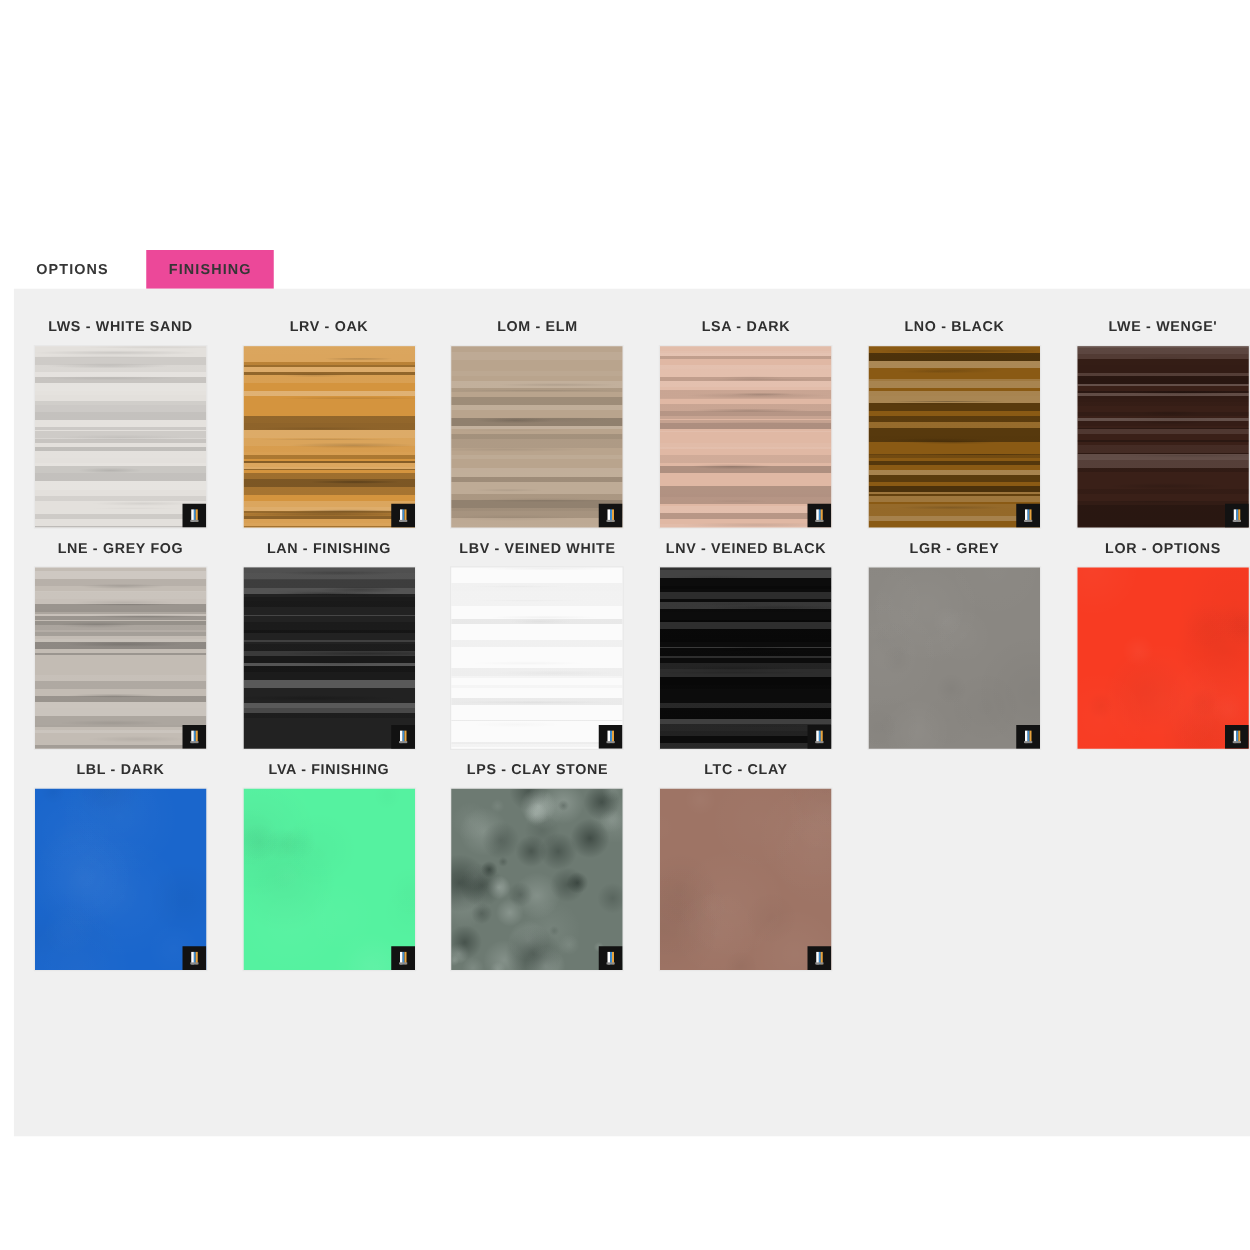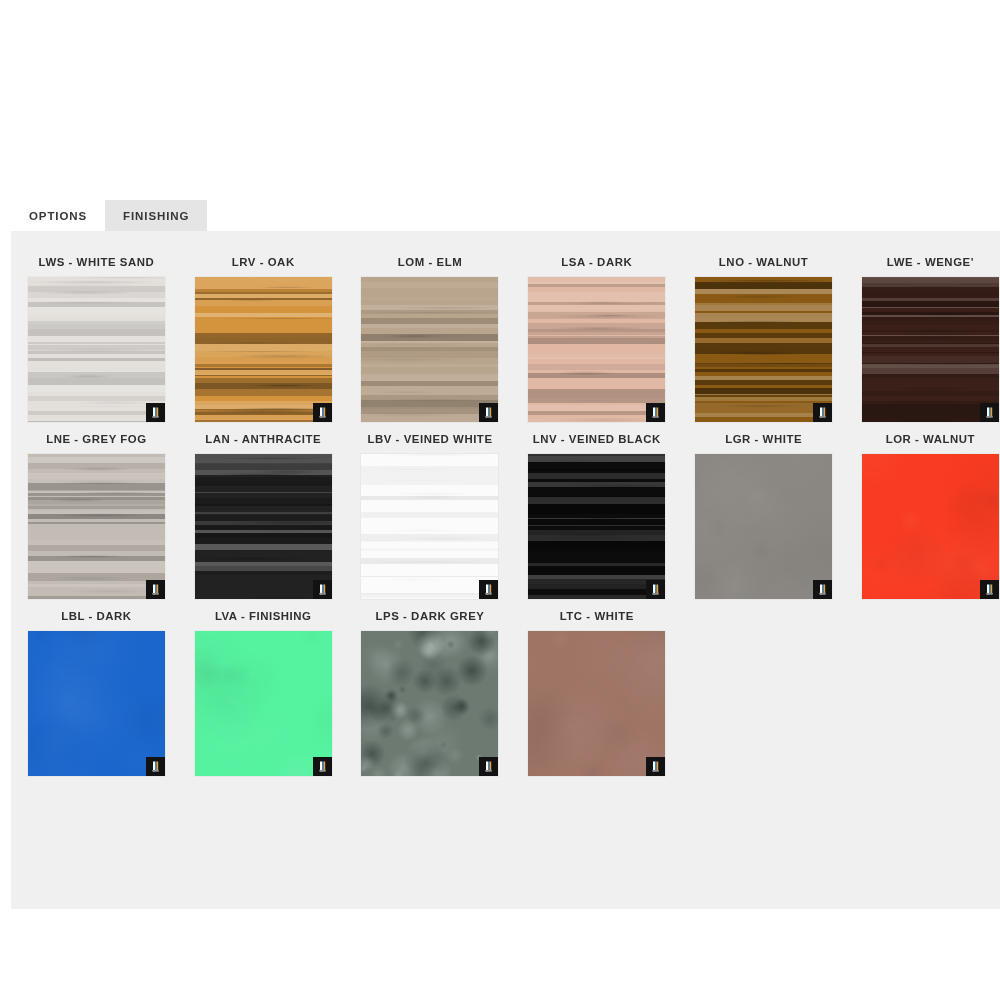--- a/index.html
+++ b/index.html
@@ -38,21 +38,21 @@
     font-size: 11.5px;
     font-weight: bold;
     letter-spacing: 0.9px;
     color: #363636;
     background: transparent;
     border: none;
     cursor: pointer;
     white-space: nowrap;
     font-family: "Liberation Sans", sans-serif;
   }
-  .tab.active { background: #e5e5e5; }
+  .tab.active { background: #ec4899; margin-left: 12px; }
 
   
   .panel {
     position: absolute;
     left: 0; top: 231px;
     width: 1000px; height: 678px;
     background: #f0f0f0;
     padding: 14px 0 0 0;
   }
 
@@ -170,21 +170,21 @@
               <svg width="11" height="11" viewBox="0 0 11 11" aria-hidden="true">
                 <rect x="3" y="0.5" width="2.1" height="10" fill="#ffffff"></rect>
                 <rect x="5.1" y="0.5" width="1.5" height="10" fill="#3d8fd4"></rect>
                 <rect x="6.6" y="0.5" width="1.6" height="10" fill="#e8a33d"></rect>
                 <rect x="2.2" y="8.9" width="6.6" height="1.6" fill="#8d8d8d"></rect>
               </svg>
             </div>
           </div>
         </div>
         <div class="cell">
-          <div class="cell-label">LNO - WALNUT</div>
+          <div class="cell-label">LNO - BLACK</div>
           <div class="swatch" style="background-color: rgb(138, 90, 20);">
             <div class="tex" style="background-image: radial-gradient(23% 1.16% at 39% 13.9%, rgba(0, 0, 0, 0.086) 0%, rgba(0, 0, 0, 0) 100%), radial-gradient(34% 0.45% at 46% 30.5%, rgba(0, 0, 0, 0.255) 0%, rgba(0, 0, 0, 0) 100%), radial-gradient(50% 0.9% at 54% 2.6%, rgba(0, 0, 0, 0.27) 0%, rgba(0, 0, 0, 0) 100%), radial-gradient(27% 1.59% at 52% 13.4%, rgba(0, 0, 0, 0.09) 0%, rgba(0, 0, 0, 0) 100%), radial-gradient(36% 0.56% at 33% 31.8%, rgba(0, 0, 0, 0.094) 0%, rgba(0, 0, 0, 0) 100%), radial-gradient(32% 1.12% at 48% 89%, rgba(0, 0, 0, 0.137) 0%, rgba(0, 0, 0, 0) 100%), radial-gradient(27% 0.93% at 50% 53.1%, rgba(0, 0, 0, 0.176) 0%, rgba(0, 0, 0, 0) 100%), radial-gradient(40% 0.42% at 68% 59.6%, rgba(0, 0, 0, 0.25) 0%, rgba(0, 0, 0, 0) 100%), radial-gradient(35% 1.43% at 40% 52.1%, rgba(0, 0, 0, 0.13) 0%, rgba(0, 0, 0, 0) 100%), linear-gradient(rgba(0, 0, 0, 0) 0%, rgba(0, 0, 0, 0) 3.79%, rgba(0, 0, 0, 0.44) 3.79%, rgba(0, 0, 0, 0.44) 4.78%, rgba(0, 0, 0, 0.447) 4.78%, rgba(0, 0, 0, 0.447) 7.99%, rgba(255, 255, 255, 0.28) 7.99%, rgba(255, 255, 255, 0.28) 11.85%, rgba(0, 0, 0, 0) 11.85%, rgba(0, 0, 0, 0) 14.21%, rgba(0, 0, 0, 0) 14.21%, rgba(0, 0, 0, 0) 16.62%, rgba(0, 0, 0, 0) 16.62%, rgba(0, 0, 0, 0) 18.07%, rgba(255, 255, 255, 0.19) 18.07%, rgba(255, 255, 255, 0.19) 19%, rgba(255, 255, 255, 0.255) 19%, rgba(255, 255, 255, 0.255) 23.29%, rgba(0, 0, 0, 0) 23.29%, rgba(0, 0, 0, 0) 24.77%, rgba(255, 255, 255, 0.255) 24.77%, rgba(255, 255, 255, 0.255) 27.33%, rgba(255, 255, 255, 0.267) 27.33%, rgba(255, 255, 255, 0.267) 31.27%, rgba(0, 0, 0, 0.357) 31.27%, rgba(0, 0, 0, 0.357) 35.91%, rgba(0, 0, 0, 0) 35.91%, rgba(0, 0, 0, 0) 38.47%, rgba(0, 0, 0, 0.34) 38.47%, rgba(0, 0, 0, 0.34) 41.83%, rgba(255, 255, 255, 0.1) 41.83%, rgba(255, 255, 255, 0.1) 45.25%, rgba(0, 0, 0, 0.37) 45.25%, rgba(0, 0, 0, 0.37) 49.55%, rgba(0, 0, 0, 0.376) 49.55%, rgba(0, 0, 0, 0.376) 52.93%, rgba(0, 0, 0, 0) 52.93%, rgba(0, 0, 0, 0) 55.65%, rgba(0, 0, 0, 0) 55.65%, rgba(0, 0, 0, 0) 57.68%, rgba(0, 0, 0, 0) 57.68%, rgba(0, 0, 0, 0) 59.24%, rgba(0, 0, 0, 0.267) 59.24%, rgba(0, 0, 0, 0.267) 60.27%, rgba(0, 0, 0, 0.173) 60.27%, rgba(0, 0, 0, 0.173) 61.86%, rgba(0, 0, 0, 0) 61.86%, rgba(0, 0, 0, 0) 63.18%, rgba(0, 0, 0, 0.392) 63.18%, rgba(0, 0, 0, 0.392) 65.57%, rgba(0, 0, 0, 0) 65.57%, rgba(0, 0, 0, 0) 68.3%, rgba(255, 255, 255, 0.247) 68.3%, rgba(255, 255, 255, 0.247) 70.99%, rgba(0, 0, 0, 0.35) 70.99%, rgba(0, 0, 0, 0.35) 74.76%, rgba(0, 0, 0, 0) 74.76%, rgba(0, 0, 0, 0) 76.85%, rgba(0, 0, 0, 0.46) 76.85%, rgba(0, 0, 0, 0.46) 80.68%, rgba(255, 255, 255, 0.173) 80.68%, rgba(255, 255, 255, 0.173) 81.63%, rgba(0, 0, 0, 0.27) 81.63%, rgba(0, 0, 0, 0.27) 82.68%, rgba(255, 255, 255, 0.176) 82.68%, rgba(255, 255, 255, 0.176) 85.68%, rgba(0, 0, 0, 0) 85.68%, rgba(0, 0, 0, 0) 87.05%, rgba(255, 255, 255, 0.094) 87.05%, rgba(255, 255, 255, 0.094) 89.34%, rgba(255, 255, 255, 0.09) 89.34%, rgba(255, 255, 255, 0.09) 93.69%, rgba(255, 255, 255, 0.24) 93.69%, rgba(255, 255, 255, 0.24) 96.58%, rgba(0, 0, 0, 0) 96.58%, rgba(0, 0, 0, 0) 100%); background-size: 100% 100%;"></div>
             <div class="badge" style="background: rgb(18, 18, 18);">
               <svg width="11" height="11" viewBox="0 0 11 11" aria-hidden="true">
                 <rect x="3" y="0.5" width="2.1" height="10" fill="#ffffff"></rect>
                 <rect x="5.1" y="0.5" width="1.5" height="10" fill="#3d8fd4"></rect>
                 <rect x="6.6" y="0.5" width="1.6" height="10" fill="#e8a33d"></rect>
                 <rect x="2.2" y="8.9" width="6.6" height="1.6" fill="#8d8d8d"></rect>
               </svg>
             </div>
@@ -212,21 +212,21 @@
               <svg width="11" height="11" viewBox="0 0 11 11" aria-hidden="true">
                 <rect x="3" y="0.5" width="2.1" height="10" fill="#ffffff"></rect>
                 <rect x="5.1" y="0.5" width="1.5" height="10" fill="#3d8fd4"></rect>
                 <rect x="6.6" y="0.5" width="1.6" height="10" fill="#e8a33d"></rect>
                 <rect x="2.2" y="8.9" width="6.6" height="1.6" fill="#8d8d8d"></rect>
               </svg>
             </div>
           </div>
         </div>
         <div class="cell">
-          <div class="cell-label">LAN - ANTHRACITE</div>
+          <div class="cell-label">LAN - FINISHING</div>
           <div class="swatch" style="background-color: rgb(34, 34, 34);">
             <div class="tex" style="background-image: radial-gradient(30% 0.4% at 61% 99.1%, rgba(0, 0, 0, 0.192) 0%, rgba(0, 0, 0, 0) 100%), radial-gradient(31% 1.32% at 71% 15.5%, rgba(0, 0, 0, 0.14) 0%, rgba(0, 0, 0, 0) 100%), radial-gradient(30% 0.97% at 48% 14.4%, rgba(0, 0, 0, 0.23) 0%, rgba(0, 0, 0, 0) 100%), radial-gradient(51% 1.63% at 40% 72.1%, rgba(0, 0, 0, 0.2) 0%, rgba(0, 0, 0, 0) 100%), radial-gradient(52% 1.32% at 72% 47.5%, rgba(0, 0, 0, 0.24) 0%, rgba(0, 0, 0, 0) 100%), radial-gradient(36% 1.28% at 55% 3.1%, rgba(0, 0, 0, 0.17) 0%, rgba(0, 0, 0, 0) 100%), radial-gradient(37% 1.74% at 47% 13.7%, rgba(0, 0, 0, 0.086) 0%, rgba(0, 0, 0, 0) 100%), radial-gradient(24% 1.67% at 68% 12.3%, rgba(0, 0, 0, 0.21) 0%, rgba(0, 0, 0, 0) 100%), radial-gradient(29% 0.92% at 57% 53%, rgba(0, 0, 0, 0.086) 0%, rgba(0, 0, 0, 0) 100%), linear-gradient(rgba(255, 255, 255, 0.208) 0%, rgba(255, 255, 255, 0.208) 3.17%, rgba(255, 255, 255, 0.22) 3.17%, rgba(255, 255, 255, 0.22) 6.35%, rgba(255, 255, 255, 0.145) 6.35%, rgba(255, 255, 255, 0.145) 7.09%, rgba(255, 255, 255, 0.12) 7.09%, rgba(255, 255, 255, 0.12) 11.04%, rgba(255, 255, 255, 0.227) 11.04%, rgba(255, 255, 255, 0.227) 14.79%, rgba(0, 0, 0, 0) 14.79%, rgba(0, 0, 0, 0) 16%, rgba(0, 0, 0, 0.22) 16%, rgba(0, 0, 0, 0.22) 18.72%, rgba(0, 0, 0, 0.25) 18.72%, rgba(0, 0, 0, 0.25) 21.75%, rgba(0, 0, 0, 0) 21.75%, rgba(0, 0, 0, 0) 26.12%, rgba(255, 255, 255, 0.165) 26.12%, rgba(255, 255, 255, 0.165) 26.76%, rgba(0, 0, 0, 0) 26.76%, rgba(0, 0, 0, 0) 30.14%, rgba(0, 0, 0, 0.204) 30.14%, rgba(0, 0, 0, 0.204) 34.7%, rgba(0, 0, 0, 0.373) 34.7%, rgba(0, 0, 0, 0.373) 36.01%, rgba(0, 0, 0, 0) 36.01%, rgba(0, 0, 0, 0) 37.72%, rgba(0, 0, 0, 0) 37.72%, rgba(0, 0, 0, 0) 39.8%, rgba(255, 255, 255, 0.137) 39.8%, rgba(255, 255, 255, 0.137) 41.21%, rgba(0, 0, 0, 0) 41.21%, rgba(0, 0, 0, 0) 42.39%, rgba(0, 0, 0, 0.165) 42.39%, rgba(0, 0, 0, 0.165) 45.93%, rgba(255, 255, 255, 0.11) 45.93%, rgba(255, 255, 255, 0.11) 48.69%, rgba(0, 0, 0, 0.27) 48.69%, rgba(0, 0, 0, 0.27) 52.45%, rgba(255, 255, 255, 0.23) 52.45%, rgba(255, 255, 255, 0.23) 54.49%, rgba(0, 0, 0, 0.345) 54.49%, rgba(0, 0, 0, 0.345) 57.81%, rgba(0, 0, 0, 0.21) 57.81%, rgba(0, 0, 0, 0.21) 62.31%, rgba(255, 255, 255, 0.25) 62.31%, rgba(255, 255, 255, 0.25) 66.49%, rgba(0, 0, 0, 0) 66.49%, rgba(0, 0, 0, 0) 69.87%, rgba(0, 0, 0, 0) 69.87%, rgba(0, 0, 0, 0) 72.2%, rgba(0, 0, 0, 0) 72.2%, rgba(0, 0, 0, 0) 74.69%, rgba(255, 255, 255, 0.25) 74.69%, rgba(255, 255, 255, 0.25) 77.28%, rgba(255, 255, 255, 0.173) 77.28%, rgba(255, 255, 255, 0.173) 80.37%, rgba(0, 0, 0, 0.14) 80.37%, rgba(0, 0, 0, 0.14) 83.17%, rgba(0, 0, 0, 0) 83.17%, rgba(0, 0, 0, 0) 87.21%, rgba(0, 0, 0, 0) 87.21%, rgba(0, 0, 0, 0) 90.15%, rgba(0, 0, 0, 0) 90.15%, rgba(0, 0, 0, 0) 91.63%, rgba(0, 0, 0, 0) 91.63%, rgba(0, 0, 0, 0) 92.74%, rgba(0, 0, 0, 0) 92.74%, rgba(0, 0, 0, 0) 96.68%, rgba(0, 0, 0, 0) 96.68%, rgba(0, 0, 0, 0) 100%); background-size: 100% 100%;"></div>
             <div class="badge" style="background: rgb(18, 18, 18);">
               <svg width="11" height="11" viewBox="0 0 11 11" aria-hidden="true">
                 <rect x="3" y="0.5" width="2.1" height="10" fill="#ffffff"></rect>
                 <rect x="5.1" y="0.5" width="1.5" height="10" fill="#3d8fd4"></rect>
                 <rect x="6.6" y="0.5" width="1.6" height="10" fill="#e8a33d"></rect>
                 <rect x="2.2" y="8.9" width="6.6" height="1.6" fill="#8d8d8d"></rect>
               </svg>
             </div>
@@ -254,35 +254,35 @@
               <svg width="11" height="11" viewBox="0 0 11 11" aria-hidden="true">
                 <rect x="3" y="0.5" width="2.1" height="10" fill="#ffffff"></rect>
                 <rect x="5.1" y="0.5" width="1.5" height="10" fill="#3d8fd4"></rect>
                 <rect x="6.6" y="0.5" width="1.6" height="10" fill="#e8a33d"></rect>
                 <rect x="2.2" y="8.9" width="6.6" height="1.6" fill="#8d8d8d"></rect>
               </svg>
             </div>
           </div>
         </div>
         <div class="cell">
-          <div class="cell-label">LGR - WHITE</div>
+          <div class="cell-label">LGR - GREY</div>
           <div class="swatch" style="background-color: rgb(138, 135, 130);">
             <div class="tex" style="background-image: radial-gradient(27.6px at 46.4% 84.1%, rgba(0, 0, 0, 0.01) 0%, rgba(0, 0, 0, 0) 100%), radial-gradient(17.8px at 5.3% 88.2%, rgba(0, 0, 0, 0.016) 0%, rgba(0, 0, 0, 0) 100%), radial-gradient(44.7px at 33.1% 22.3%, rgba(255, 255, 255, 0.04) 0%, rgba(0, 0, 0, 0) 100%), radial-gradient(47.2px at 8.8% 48.2%, rgba(255, 255, 255, 0.027) 0%, rgba(0, 0, 0, 0) 100%), radial-gradient(27.5px at 27.9% 90.6%, rgba(255, 255, 255, 0.04) 0%, rgba(0, 0, 0, 0) 100%), radial-gradient(23.9px at 55.2% 37.7%, rgba(255, 255, 255, 0.024) 0%, rgba(0, 0, 0, 0) 100%), radial-gradient(40.5px at 8.2% 19.1%, rgba(255, 255, 255, 0.016) 0%, rgba(0, 0, 0, 0) 100%), radial-gradient(27.8px at 12.5% 87.1%, rgba(0, 0, 0, 0.016) 0%, rgba(0, 0, 0, 0) 100%), radial-gradient(47.4px at 96.2% 68.9%, rgba(0, 0, 0, 0.035) 0%, rgba(0, 0, 0, 0) 100%), radial-gradient(44px at 74% 1.7%, rgba(255, 255, 255, 0.016) 0%, rgba(0, 0, 0, 0) 100%), radial-gradient(12.5px at 16.6% 51.1%, rgba(0, 0, 0, 0.027) 0%, rgba(0, 0, 0, 0) 100%), radial-gradient(12.5px at 45.7% 29.5%, rgba(255, 255, 255, 0.03) 0%, rgba(0, 0, 0, 0) 100%), radial-gradient(30px at 68.2% 77%, rgba(0, 0, 0, 0.024) 0%, rgba(0, 0, 0, 0) 100%), radial-gradient(12.5px at 48.3% 67%, rgba(0, 0, 0, 0.04) 0%, rgba(0, 0, 0, 0) 100%), radial-gradient(20.2px at 14.4% 40.2%, rgba(0, 0, 0, 0.01) 0%, rgba(0, 0, 0, 0) 100%), radial-gradient(17.9px at 41.4% 43.6%, rgba(255, 255, 255, 0.01) 0%, rgba(0, 0, 0, 0) 100%);"></div>
             <div class="badge" style="background: rgb(18, 18, 18);">
               <svg width="11" height="11" viewBox="0 0 11 11" aria-hidden="true">
                 <rect x="3" y="0.5" width="2.1" height="10" fill="#ffffff"></rect>
                 <rect x="5.1" y="0.5" width="1.5" height="10" fill="#3d8fd4"></rect>
                 <rect x="6.6" y="0.5" width="1.6" height="10" fill="#e8a33d"></rect>
                 <rect x="2.2" y="8.9" width="6.6" height="1.6" fill="#8d8d8d"></rect>
               </svg>
             </div>
           </div>
         </div>
         <div class="cell">
-          <div class="cell-label">LOR - WALNUT</div>
+          <div class="cell-label">LOR - OPTIONS</div>
           <div class="swatch" style="background-color: rgb(248, 59, 34);">
             <div class="tex" style="background-image: radial-gradient(23.2px at 74.8% 32.7%, rgba(0, 0, 0, 0.027) 0%, rgba(0, 0, 0, 0) 100%), radial-gradient(39.4px at 12.5% 83.2%, rgba(255, 255, 255, 0.02) 0%, rgba(0, 0, 0, 0) 100%), radial-gradient(46.3px at 91.2% 19%, rgba(0, 0, 0, 0.024) 0%, rgba(0, 0, 0, 0) 100%), radial-gradient(12.9px at 73.6% 74.4%, rgba(0, 0, 0, 0.027) 0%, rgba(0, 0, 0, 0) 100%), radial-gradient(38.8px at 84.6% 45.9%, rgba(0, 0, 0, 0.043) 0%, rgba(0, 0, 0, 0) 100%), radial-gradient(34.6px at 39.9% 68.4%, rgba(0, 0, 0, 0.035) 0%, rgba(0, 0, 0, 0) 100%), radial-gradient(44.9px at 79.6% 89.6%, rgba(0, 0, 0, 0.024) 0%, rgba(0, 0, 0, 0) 100%), radial-gradient(48.8px at 50% 74%, rgba(255, 255, 255, 0.027) 0%, rgba(0, 0, 0, 0) 100%), radial-gradient(14.4px at 88.5% 78.7%, rgba(255, 255, 255, 0.027) 0%, rgba(0, 0, 0, 0) 100%), radial-gradient(37.9px at 8.7% 1%, rgba(255, 255, 255, 0.03) 0%, rgba(0, 0, 0, 0) 100%), radial-gradient(11.3px at 13.7% 76.3%, rgba(0, 0, 0, 0.03) 0%, rgba(0, 0, 0, 0) 100%), radial-gradient(44.7px at 82.6% 76.5%, rgba(255, 255, 255, 0.027) 0%, rgba(0, 0, 0, 0) 100%), radial-gradient(17.2px at 93.4% 29.2%, rgba(0, 0, 0, 0.024) 0%, rgba(0, 0, 0, 0) 100%), radial-gradient(16.2px at 97.9% 33.9%, rgba(0, 0, 0, 0.03) 0%, rgba(0, 0, 0, 0) 100%), radial-gradient(30.7px at 70.9% 94.7%, rgba(0, 0, 0, 0.024) 0%, rgba(0, 0, 0, 0) 100%), radial-gradient(12.7px at 35.5% 46%, rgba(255, 255, 255, 0.04) 0%, rgba(0, 0, 0, 0) 100%);"></div>
             <div class="badge" style="background: rgb(18, 18, 18);">
               <svg width="11" height="11" viewBox="0 0 11 11" aria-hidden="true">
                 <rect x="3" y="0.5" width="2.1" height="10" fill="#ffffff"></rect>
                 <rect x="5.1" y="0.5" width="1.5" height="10" fill="#3d8fd4"></rect>
                 <rect x="6.6" y="0.5" width="1.6" height="10" fill="#e8a33d"></rect>
                 <rect x="2.2" y="8.9" width="6.6" height="1.6" fill="#8d8d8d"></rect>
               </svg>
             </div>
@@ -310,35 +310,35 @@
               <svg width="11" height="11" viewBox="0 0 11 11" aria-hidden="true">
                 <rect x="3" y="0.5" width="2.1" height="10" fill="#ffffff"></rect>
                 <rect x="5.1" y="0.5" width="1.5" height="10" fill="#3d8fd4"></rect>
                 <rect x="6.6" y="0.5" width="1.6" height="10" fill="#e8a33d"></rect>
                 <rect x="2.2" y="8.9" width="6.6" height="1.6" fill="#8d8d8d"></rect>
               </svg>
             </div>
           </div>
         </div>
         <div class="cell">
-          <div class="cell-label">LPS - DARK GREY</div>
+          <div class="cell-label">LPS - CLAY STONE</div>
           <div class="swatch" style="background-color: rgb(109, 122, 114);">
             <div class="tex" style="background-image: radial-gradient(4.1px at 60.1% 78.4%, rgba(10, 20, 16, 0.13) 0%, rgba(0, 0, 0, 0) 100%), radial-gradient(11.1px at 34.2% 68.3%, rgba(225, 235, 230, 0.235) 0%, rgba(0, 0, 0, 0) 100%), radial-gradient(4.5px at 65.5% 9.2%, rgba(10, 20, 16, 0.24) 0%, rgba(0, 0, 0, 0) 100%), radial-gradient(14px at 67.9% 53%, rgba(10, 20, 16, 0.294) 0%, rgba(0, 0, 0, 0) 100%), radial-gradient(15.2px at 54.6% 12%, rgba(225, 235, 230, 0.11) 0%, rgba(0, 0, 0, 0) 100%), radial-gradient(12.3px at 94.2% 60.4%, rgba(10, 20, 16, 0.196) 0%, rgba(0, 0, 0, 0) 100%), radial-gradient(7.9px at 93.7% 1%, rgba(225, 235, 230, 0.13) 0%, rgba(0, 0, 0, 0) 100%), radial-gradient(15px at 62.5% 34.6%, rgba(10, 20, 16, 0.325) 0%, rgba(0, 0, 0, 0) 100%), radial-gradient(16.7px at 65.6% 7.9%, rgba(225, 235, 230, 0.235) 0%, rgba(0, 0, 0, 0) 100%), radial-gradient(8.8px at 12.7% 99%, rgba(225, 235, 230, 0.14) 0%, rgba(0, 0, 0, 0) 100%), radial-gradient(23px at 4.9% 52.1%, rgba(10, 20, 16, 0.424) 0%, rgba(0, 0, 0, 0) 100%), radial-gradient(9.6px at 93.5% 17.7%, rgba(225, 235, 230, 0.118) 0%, rgba(0, 0, 0, 0) 100%), radial-gradient(8.3px at 68.9% 86%, rgba(225, 235, 230, 0.106) 0%, rgba(0, 0, 0, 0) 100%), radial-gradient(12.7px at 46.7% 34.5%, rgba(10, 20, 16, 0.345) 0%, rgba(0, 0, 0, 0) 100%), radial-gradient(10px at 40.4% 58.4%, rgba(10, 20, 16, 0.23) 0%, rgba(0, 0, 0, 0) 100%), radial-gradient(17.5px at 17.7% 53.2%, rgba(10, 20, 16, 0.333) 0%, rgba(0, 0, 0, 0) 100%), radial-gradient(9.5px at 49.3% 14.1%, rgba(225, 235, 230, 0.224) 0%, rgba(0, 0, 0, 0) 100%), radial-gradient(23.4px at 58.5% 77.8%, rgba(225, 235, 230, 0.08) 0%, rgba(0, 0, 0, 0) 100%), radial-gradient(22.3px at 48% 91.2%, rgba(10, 20, 16, 0.325) 0%, rgba(0, 0, 0, 0) 100%), radial-gradient(13.8px at 7.9% 84.7%, rgba(10, 20, 16, 0.376) 0%, rgba(0, 0, 0, 0) 100%), radial-gradient(5.5px at 27% 9.5%, rgba(225, 235, 230, 0.09) 0%, rgba(0, 0, 0, 0) 100%), radial-gradient(9.9px at 14% 48.5%, rgba(225, 235, 230, 0.157) 0%, rgba(0, 0, 0, 0) 100%), radial-gradient(6.7px at 22.2% 44.5%, rgba(10, 20, 16, 0.424) 0%, rgba(0, 0, 0, 0) 100%), radial-gradient(8.7px at 73.7% 51.9%, rgba(10, 20, 16, 0.427) 0%, rgba(0, 0, 0, 0) 100%), radial-gradient(4.1px at 1.6% 94.9%, rgba(225, 235, 230, 0.176) 0%, rgba(0, 0, 0, 0) 100%), radial-gradient(16.1px at 44.9% 83.7%, rgba(225, 235, 230, 0.208) 0%, rgba(0, 0, 0, 0) 100%), radial-gradient(4px at 30.3% 40.3%, rgba(10, 20, 16, 0.21) 0%, rgba(0, 0, 0, 0) 100%), radial-gradient(15.4px at 11.3% 17.9%, rgba(225, 235, 230, 0.08) 0%, rgba(0, 0, 0, 0) 100%), radial-gradient(16px at 55% 97.9%, rgba(225, 235, 230, 0.267) 0%, rgba(0, 0, 0, 0) 100%), radial-gradient(4.1px at 86.2% 87.3%, rgba(225, 235, 230, 0.176) 0%, rgba(0, 0, 0, 0) 100%), radial-gradient(16.4px at 30.7% 94.7%, rgba(225, 235, 230, 0.196) 0%, rgba(0, 0, 0, 0) 100%), radial-gradient(22.6px at 7.3% 61.6%, rgba(225, 235, 230, 0.15) 0%, rgba(0, 0, 0, 0) 100%), radial-gradient(14.5px at 87.9% 7.4%, rgba(10, 20, 16, 0.427) 0%, rgba(0, 0, 0, 0) 100%), radial-gradient(15px at 28.9% 28.5%, rgba(10, 20, 16, 0.235) 0%, rgba(0, 0, 0, 0) 100%), radial-gradient(8.6px at 17.7% 68.8%, rgba(10, 20, 16, 0.267) 0%, rgba(0, 0, 0, 0) 100%), radial-gradient(14.4px at 50.8% 9.5%, rgba(225, 235, 230, 0.357) 0%, rgba(0, 0, 0, 0) 100%), radial-gradient(15.8px at 81% 27.4%, rgba(10, 20, 16, 0.44) 0%, rgba(0, 0, 0, 0) 100%), radial-gradient(14.1px at 53% 23.1%, rgba(10, 20, 16, 0.133) 0%, rgba(0, 0, 0, 0) 100%), radial-gradient(18.6px at 50.1% 59%, rgba(225, 235, 230, 0.196) 0%, rgba(0, 0, 0, 0) 100%), radial-gradient(6.2px at 27.2% 99.7%, rgba(225, 235, 230, 0.17) 0%, rgba(0, 0, 0, 0) 100%), radial-gradient(8.2px at 4.4% 90.9%, rgba(225, 235, 230, 0.243) 0%, rgba(0, 0, 0, 0) 100%), radial-gradient(9.5px at 27.7% 54.4%, rgba(225, 235, 230, 0.36) 0%, rgba(0, 0, 0, 0) 100%), radial-gradient(15.6px at 45.3% 1.5%, rgba(10, 20, 16, 0.333) 0%, rgba(0, 0, 0, 0) 100%), radial-gradient(8.7px at 98.4% 98.5%, rgba(10, 20, 16, 0.435) 0%, rgba(0, 0, 0, 0) 100%), radial-gradient(19.4px at 18.9% 23.7%, rgba(225, 235, 230, 0.18) 0%, rgba(0, 0, 0, 0) 100%), radial-gradient(19.7px at 95.5% 16.4%, rgba(225, 235, 230, 0.13) 0%, rgba(0, 0, 0, 0) 100%);"></div>
             <div class="badge" style="background: rgb(18, 18, 18);">
               <svg width="11" height="11" viewBox="0 0 11 11" aria-hidden="true">
                 <rect x="3" y="0.5" width="2.1" height="10" fill="#ffffff"></rect>
                 <rect x="5.1" y="0.5" width="1.5" height="10" fill="#3d8fd4"></rect>
                 <rect x="6.6" y="0.5" width="1.6" height="10" fill="#e8a33d"></rect>
                 <rect x="2.2" y="8.9" width="6.6" height="1.6" fill="#8d8d8d"></rect>
               </svg>
             </div>
           </div>
         </div>
         <div class="cell">
-          <div class="cell-label">LTC - WHITE</div>
+          <div class="cell-label">LTC - CLAY</div>
           <div class="swatch" style="background-color: rgb(158, 116, 101);">
             <div class="tex" style="background-image: radial-gradient(45.8px at 88.5% 27%, rgba(255, 255, 255, 0.03) 0%, rgba(0, 0, 0, 0) 100%), radial-gradient(45.8px at 41.4% 63.3%, rgba(255, 255, 255, 0.03) 0%, rgba(0, 0, 0, 0) 100%), radial-gradient(12.6px at 23.6% 6%, rgba(255, 255, 255, 0.035) 0%, rgba(0, 0, 0, 0) 100%), radial-gradient(35.6px at 32.7% 79.3%, rgba(255, 255, 255, 0.027) 0%, rgba(0, 0, 0, 0) 100%), radial-gradient(43.7px at 11.3% 67.4%, rgba(0, 0, 0, 0.02) 0%, rgba(0, 0, 0, 0) 100%), radial-gradient(37.2px at 78.9% 91.1%, rgba(255, 255, 255, 0.035) 0%, rgba(0, 0, 0, 0) 100%), radial-gradient(22.1px at 65% 71.4%, rgba(0, 0, 0, 0.027) 0%, rgba(0, 0, 0, 0) 100%), radial-gradient(13.2px at 0% 21.5%, rgba(255, 255, 255, 0.01) 0%, rgba(0, 0, 0, 0) 100%), radial-gradient(42.5px at 57.9% 17.7%, rgba(255, 255, 255, 0.02) 0%, rgba(0, 0, 0, 0) 100%), radial-gradient(13.4px at 47.3% 98.3%, rgba(0, 0, 0, 0.035) 0%, rgba(0, 0, 0, 0) 100%), radial-gradient(46.9px at 2% 77.4%, rgba(0, 0, 0, 0.04) 0%, rgba(0, 0, 0, 0) 100%), radial-gradient(13.4px at 30.5% 64.7%, rgba(255, 255, 255, 0.016) 0%, rgba(0, 0, 0, 0) 100%), radial-gradient(45.8px at 94.1% 38.3%, rgba(255, 255, 255, 0.016) 0%, rgba(0, 0, 0, 0) 100%), radial-gradient(31.2px at 96.3% 1.4%, rgba(0, 0, 0, 0.024) 0%, rgba(0, 0, 0, 0) 100%), radial-gradient(32.3px at 96.9% 13%, rgba(255, 255, 255, 0.035) 0%, rgba(0, 0, 0, 0) 100%), radial-gradient(31.8px at 11.8% 55.6%, rgba(0, 0, 0, 0.027) 0%, rgba(0, 0, 0, 0) 100%);"></div>
             <div class="badge" style="background: rgb(18, 18, 18);">
               <svg width="11" height="11" viewBox="0 0 11 11" aria-hidden="true">
                 <rect x="3" y="0.5" width="2.1" height="10" fill="#ffffff"></rect>
                 <rect x="5.1" y="0.5" width="1.5" height="10" fill="#3d8fd4"></rect>
                 <rect x="6.6" y="0.5" width="1.6" height="10" fill="#e8a33d"></rect>
                 <rect x="2.2" y="8.9" width="6.6" height="1.6" fill="#8d8d8d"></rect>
               </svg>
             </div>

